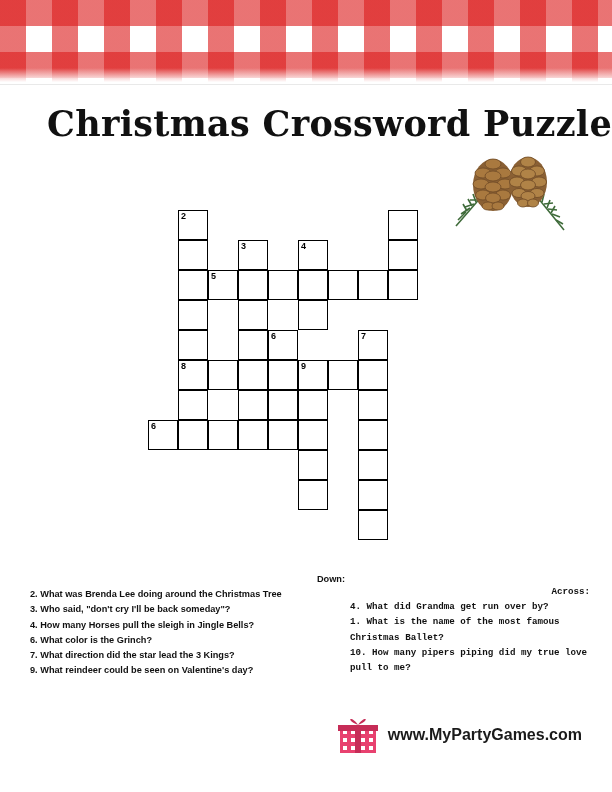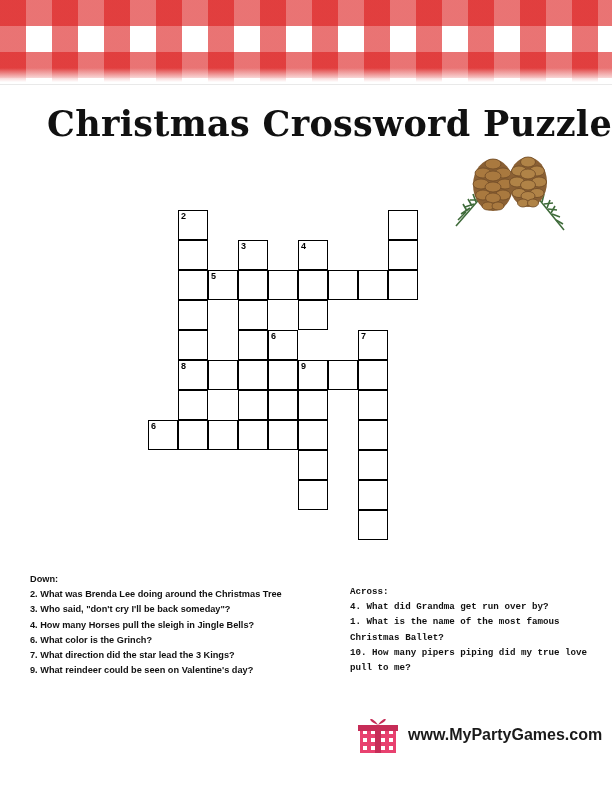--- a/index.html
+++ b/index.html
@@ -113,32 +113,34 @@
     font-size: 9.2px;
     font-weight: bold;
     color: #111111;
     line-height: 15.2px;
   }
   .col-down { left: 30px; top: 0px; width: 315px; }
   .col-across { left: 350px; top: 12px; width: 240px; font-family: Liberation Mono, monospace; }
   .clue-heading {
     font-weight: bold;
     margin-bottom: 0px;
+    text-align: right;
   }
   .clue-item { white-space: normal; }
 
   
   .footer {
     position: absolute;
     left: 356px;
     top: 710px;
     width: 226px;
     height: 50px;
     display: flex;
     align-items: center;
+    justify-content: flex-end;
   }
   .gift-box {
     width: 44px;
     height: 44px;
     position: relative;
     flex: 0 0 auto;
   }
   .footer-url {
     font-size: 16px;
     font-weight: bold;

